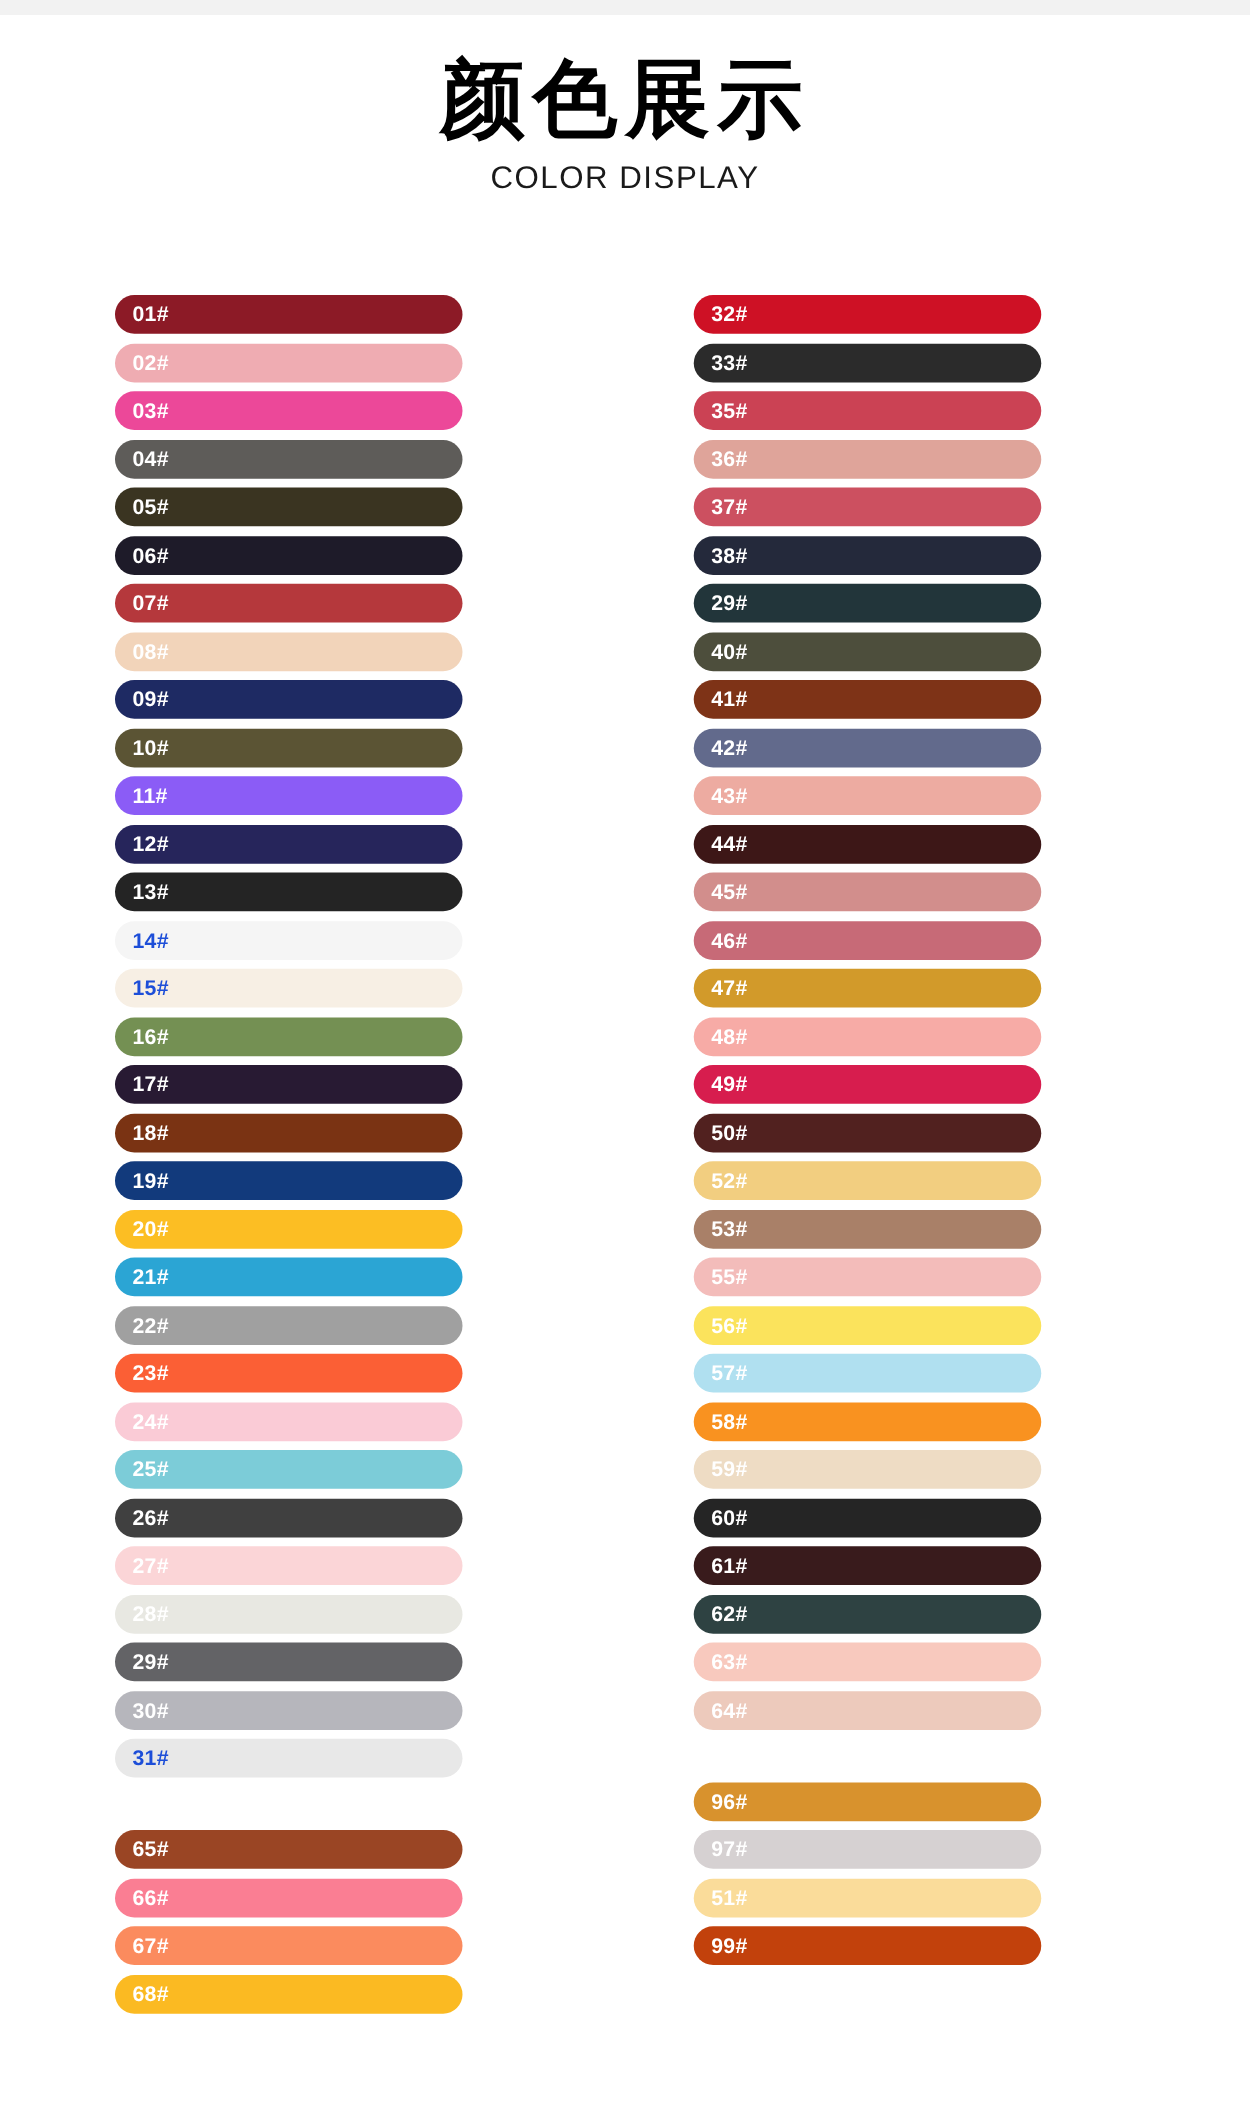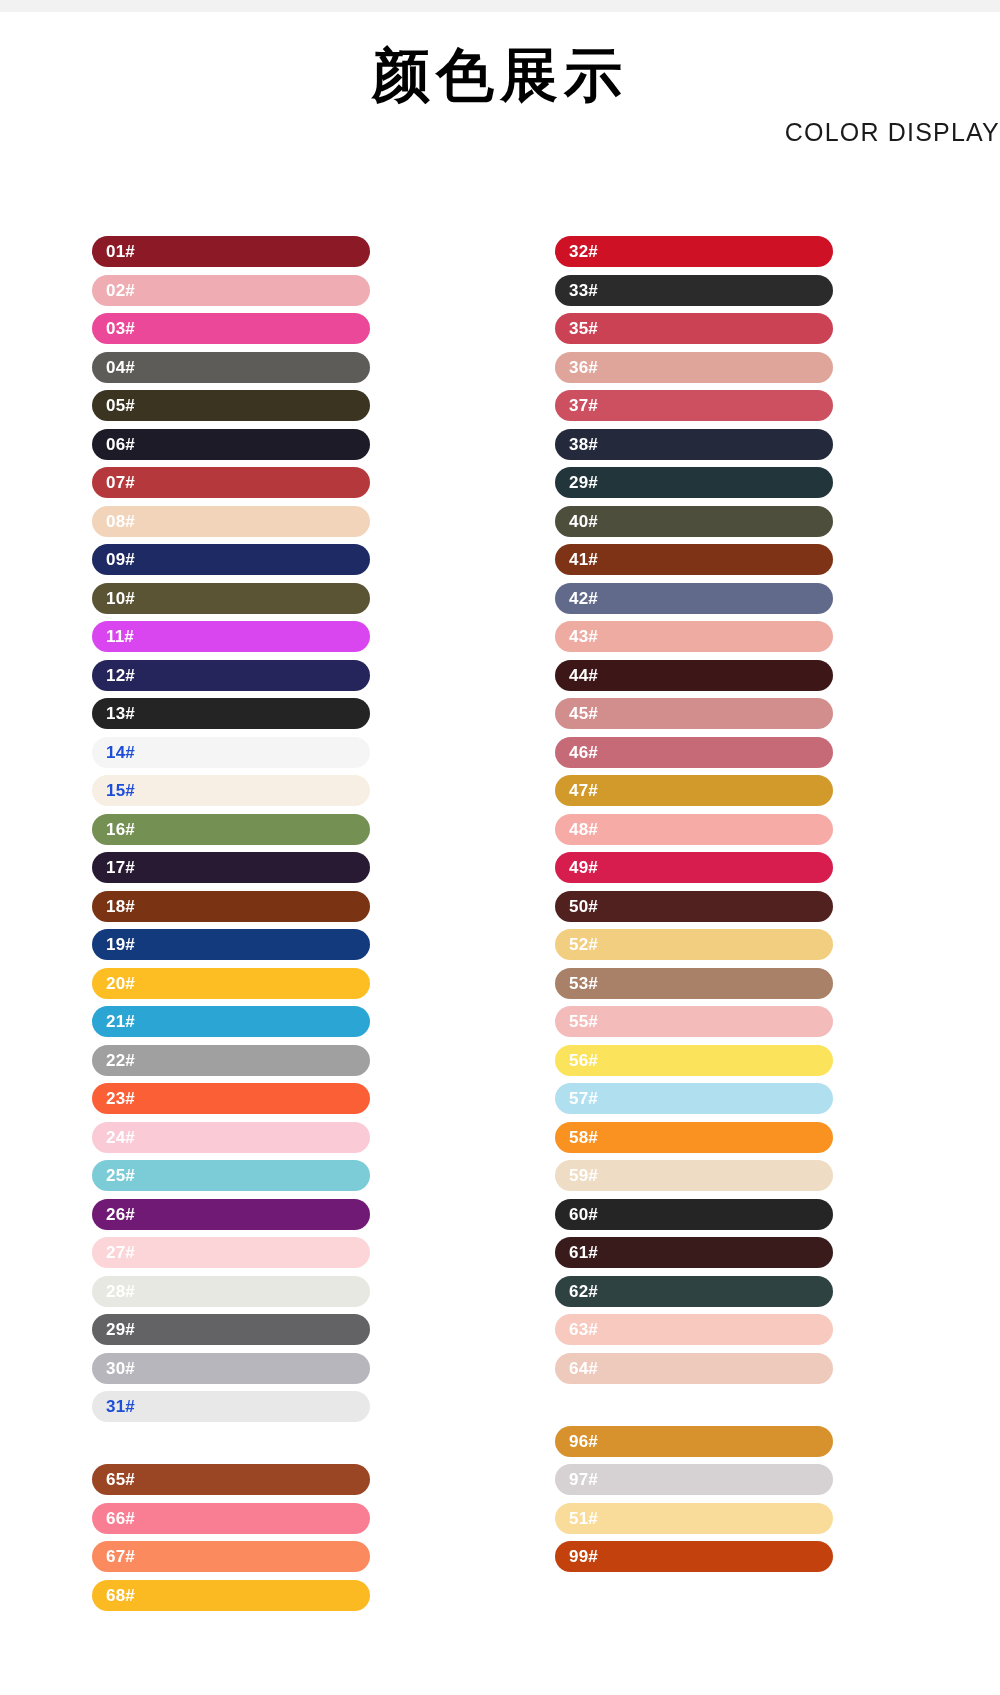--- a/index.html
+++ b/index.html
@@ -25,37 +25,36 @@
   }
   #header {
     position: absolute;
     left: 0;
     top: 12px;
     width: 1000px;
     text-align: center;
   }
   #title-cn {
     font-family: "DejaVu Sans", "Liberation Sans", sans-serif;
-    font-size: 58px;
+    font-size: 68px;
     font-weight: 700;
     line-height: 1.0;
     color: #000000;
     letter-spacing: 6px;
     margin: 34px 0 0 0;
     padding: 0;
   }
   #title-en {
     font-family: "Liberation Sans", "DejaVu Sans", sans-serif;
     font-size: 25px;
     font-weight: 400;
     letter-spacing: 1.2px;
     color: #1a1a1a;
     margin: 14px 0 0 0;
     padding: 0;
-    text-align: right;
   }
   #swatch-area {
     position: absolute;
     left: 0;
     top: 0;
     width: 1000px;
     height: 1695px;
   }
   .column {
     position: absolute;
@@ -130,21 +129,21 @@
         </div>
         <div class="swatch" style="background: rgb(242, 212, 186);">
           <span class="swatch-label lbl-light">08#</span>
         </div>
         <div class="swatch" style="background: rgb(30, 42, 99);">
           <span class="swatch-label lbl-light">09#</span>
         </div>
         <div class="swatch" style="background: rgb(91, 84, 52);">
           <span class="swatch-label lbl-light">10#</span>
         </div>
-        <div class="swatch" style="background: #d946ef;">
+        <div class="swatch" style="background: #8b5cf6;">
           <span class="swatch-label lbl-light">11#</span>
         </div>
         <div class="swatch" style="background: rgb(38, 37, 91);">
           <span class="swatch-label lbl-light">12#</span>
         </div>
         <div class="swatch" style="background: rgb(36, 36, 36);">
           <span class="swatch-label lbl-light">13#</span>
         </div>
         <div class="swatch" style="background: rgb(245, 245, 245);">
           <span class="swatch-label lbl-dark">14#</span>
@@ -175,21 +174,21 @@
         </div>
         <div class="swatch" style="background: rgb(251, 95, 53);">
           <span class="swatch-label lbl-light">23#</span>
         </div>
         <div class="swatch" style="background: rgb(250, 203, 214);">
           <span class="swatch-label lbl-light">24#</span>
         </div>
         <div class="swatch" style="background: rgb(124, 204, 216);">
           <span class="swatch-label lbl-light">25#</span>
         </div>
-        <div class="swatch" style="background: #701a75;">
+        <div class="swatch" style="background: #404040;">
           <span class="swatch-label lbl-light">26#</span>
         </div>
         <div class="swatch" style="background: rgb(251, 213, 215);">
           <span class="swatch-label lbl-light">27#</span>
         </div>
         <div class="swatch" style="background: rgb(232, 232, 226);">
           <span class="swatch-label lbl-light">28#</span>
         </div>
         <div class="swatch" style="background: rgb(99, 99, 102);">
           <span class="swatch-label lbl-light">29#</span>

